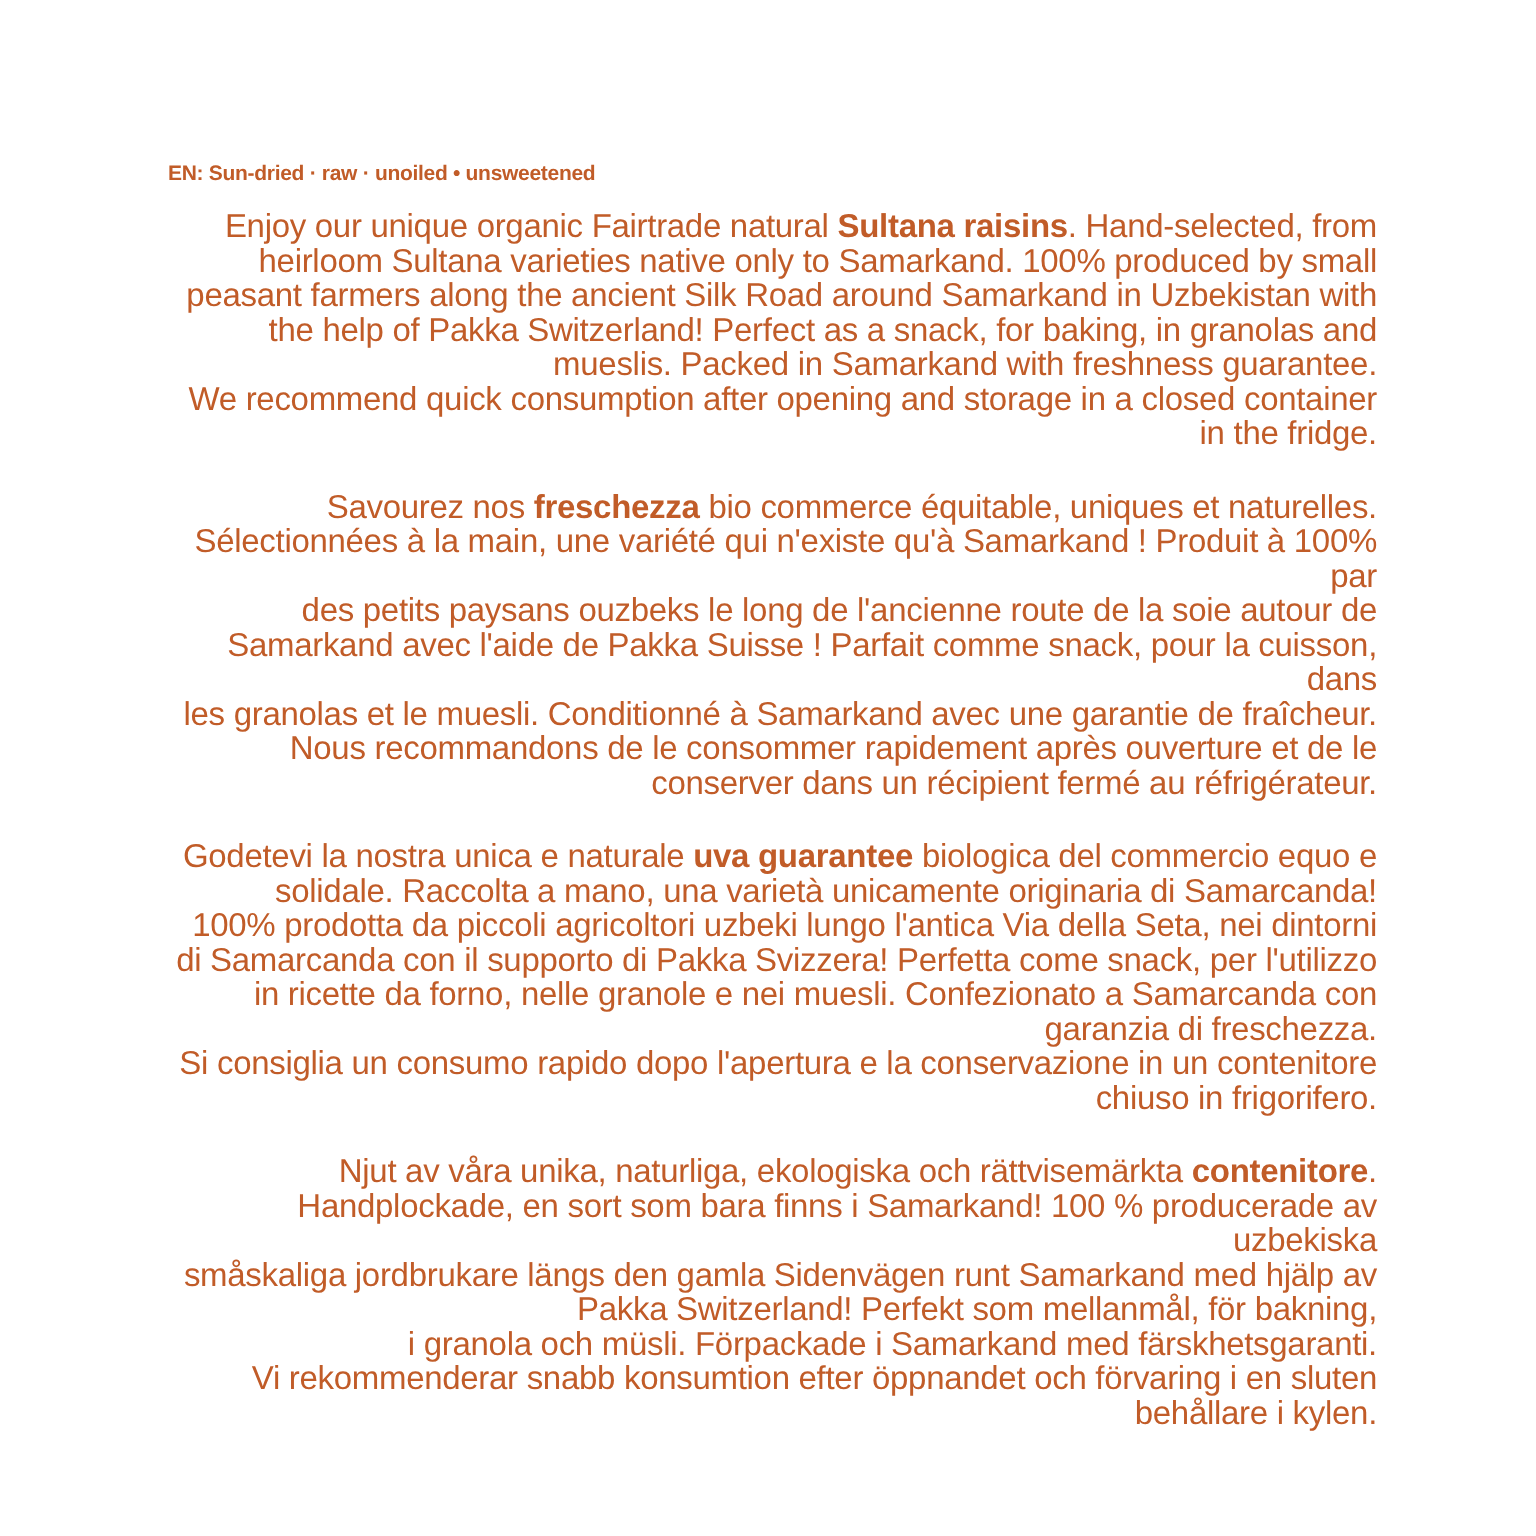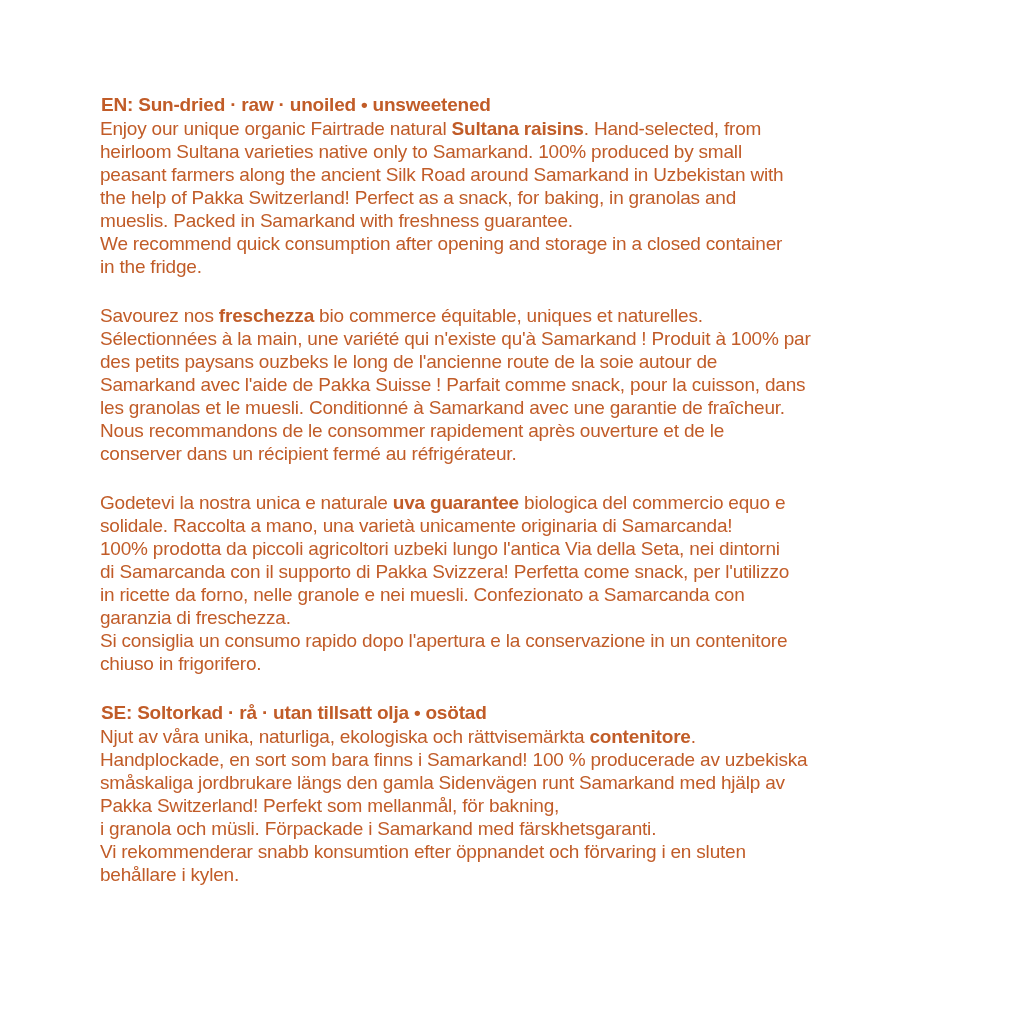--- a/index.html
+++ b/index.html
@@ -15,33 +15,34 @@
     left: 100px;
     top: 92px;
     width: 818px;
     font-family: "Liberation Sans", sans-serif;
     color: #c15c28;
   }
   .lang-section {
     margin: 0 0 26px 0;
   }
   .section-heading {
-    margin: 1px;
-    font-size: 19px;
+    margin: 12px;
+    font-size: 14px;
     line-height: 23px;
     font-weight: 700;
     letter-spacing: -0.2px;
   }
   .section-body {
     margin: 0;
-    font-size: 19px;
+    font-size: 22px;
     line-height: 23px;
     font-weight: 400;
     letter-spacing: -0.2px;
     white-space: pre-line;
+    text-align: right;
   }
   .section-body strong {
     font-weight: 700;
   }
 </style>
 </head>
 <body style="background: rgb(255, 255, 255);">
 
 <div class="label-text" style="color: rgb(193, 92, 40);">
 
@@ -71,21 +72,20 @@
 solidale. Raccolta a mano, una varietà unicamente originaria di Samarcanda!
 100% prodotta da piccoli agricoltori uzbeki lungo l'antica Via della Seta, nei dintorni
 di Samarcanda con il supporto di Pakka Svizzera! Perfetta come snack, per l'utilizzo
 in ricette da forno, nelle granole e nei muesli. Confezionato a Samarcanda con
 garanzia di freschezza.
 Si consiglia un consumo rapido dopo l'apertura e la conservazione in un contenitore
 chiuso in frigorifero.</p>
   </section>
 
   <section class="lang-section">
-    <h2 class="section-heading">SE: Soltorkad · rå · utan tillsatt olja • osötad</h2>
     <p class="section-body">Njut av våra unika, naturliga, ekologiska och rättvisemärkta <strong>contenitore</strong>.
 Handplockade, en sort som bara finns i Samarkand! 100 % producerade av uzbekiska
 småskaliga jordbrukare längs den gamla Sidenvägen runt Samarkand med hjälp av
 Pakka Switzerland! Perfekt som mellanmål, för bakning,
 i granola och müsli. Förpackade i Samarkand med färskhetsgaranti.
 Vi rekommenderar snabb konsumtion efter öppnandet och förvaring i en sluten
 behållare i kylen.</p>
   </section>
 
 </div>

